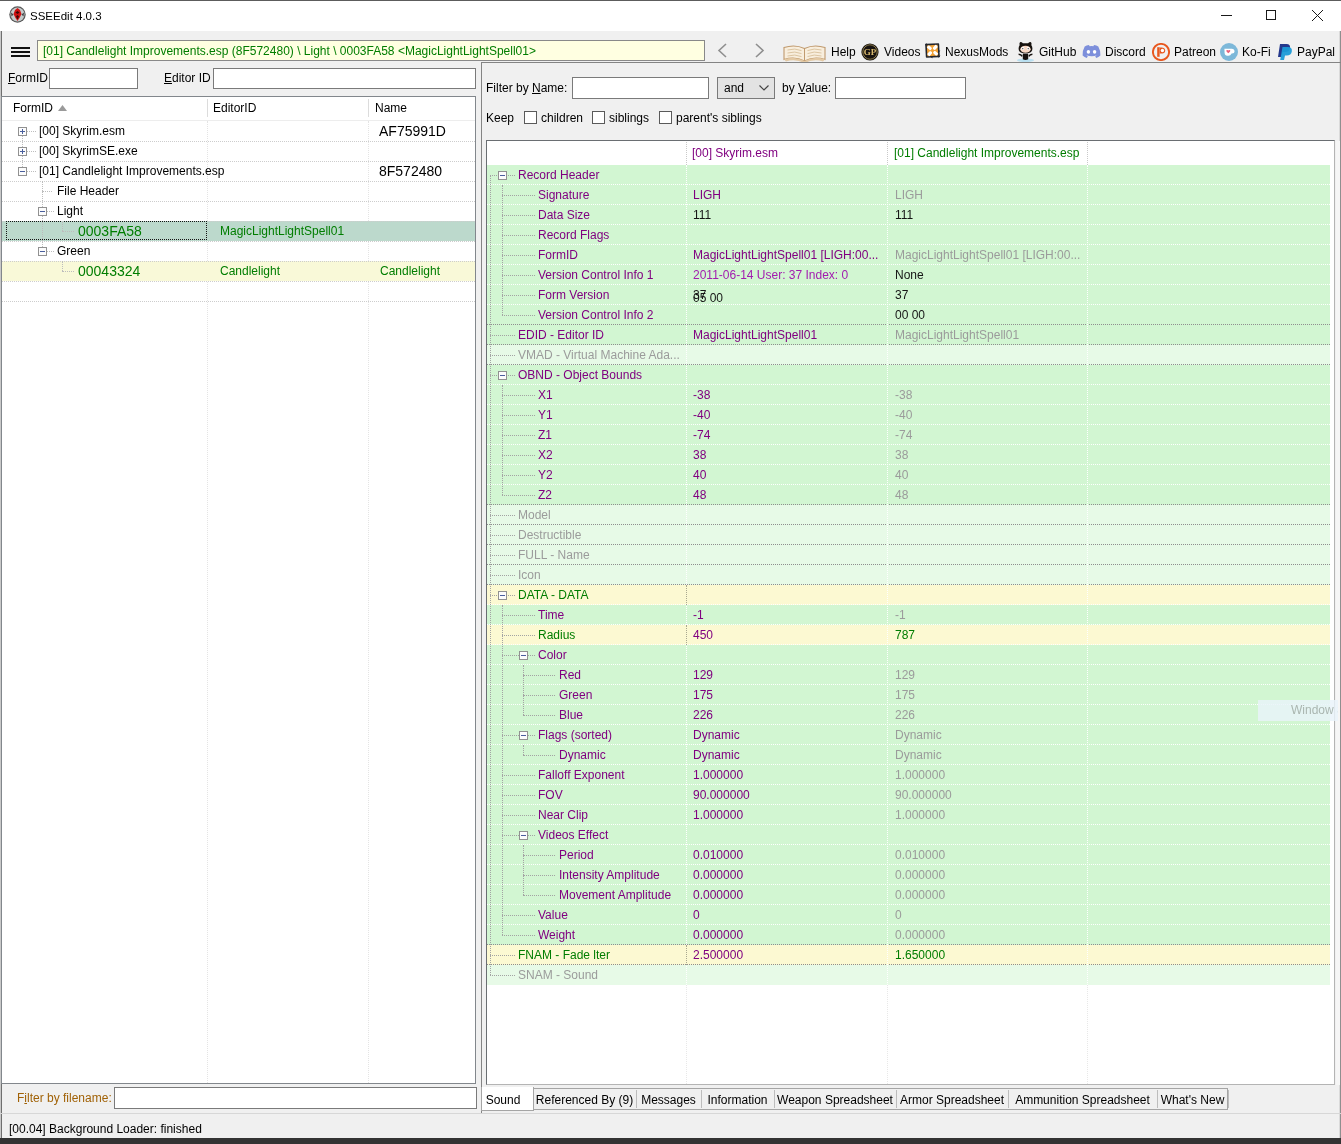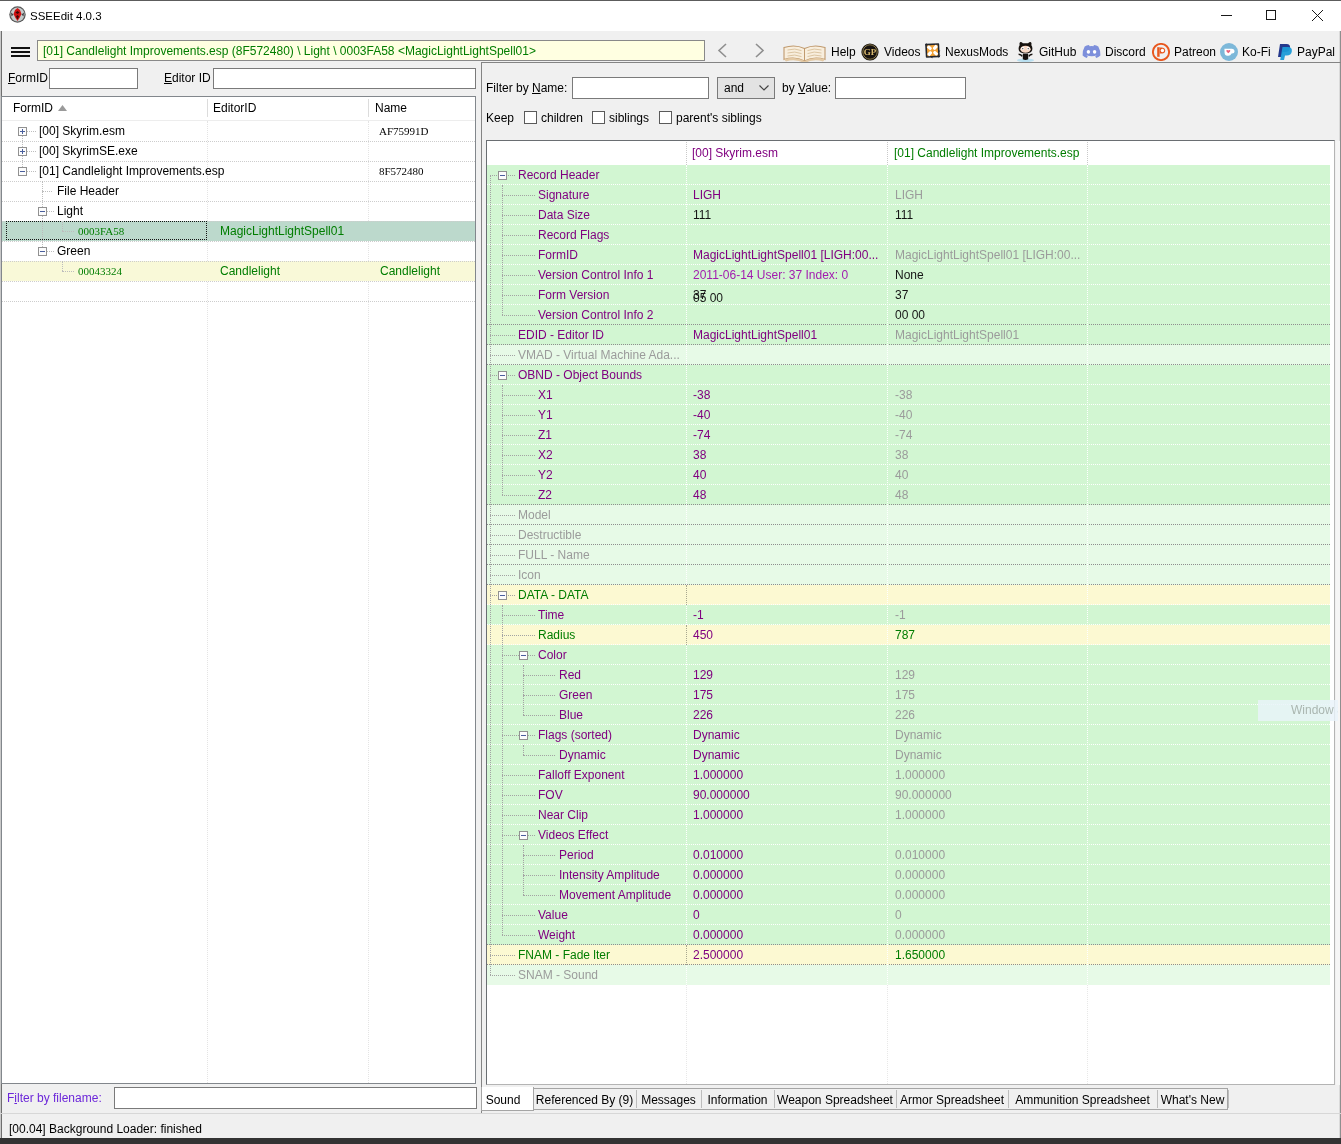--- a/index.html
+++ b/index.html
@@ -1,17 +1,17 @@
 <!DOCTYPE html>
 <html><head><meta charset="utf-8"><style>
 html,body{margin:0;padding:0;width:1341px;height:1144px;overflow:hidden;background:#f0f0f0;font-family:"Liberation Sans",sans-serif;position:relative;}
 div{box-sizing:border-box;}
 .a{position:absolute;}
 .t{position:absolute;white-space:nowrap;font-size:12px;line-height:20px;height:20px;}
-.mono{font-family:Liberation Serif, serif;font-size:11px;}
+.mono{font-family:Liberation Sans, sans-serif;font-size:14px;}
 .inp{position:absolute;background:#fff;border:1px solid #7a7a7a;}
 </style></head><body>
 <div class="a" style="left:0;top:0;width:1341px;height:1px;background:#5c5c5c"></div>
 <div class="a" style="left:0;top:1px;width:1px;height:1137px;background:#c9c9c9"></div>
 <div class="a" style="left:1px;top:1px;width:1px;height:1137px;background:#6f6f6f"></div>
 <div class="a" style="left:1339px;top:1px;width:1px;height:1137px;background:#dadada"></div>
 <div class="a" style="left:1340px;top:1px;width:1px;height:1137px;background:#8f8f8f"></div>
 <div class="a" style="left:0;top:1px;width:1341px;height:30px;background:#fff"></div>
 <svg class="a" style="left:9px;top:6px" width="17" height="17" viewBox="0 0 17 17">
     <circle cx="8.5" cy="8.5" r="8.2" fill="#585858"></circle>
@@ -157,21 +157,21 @@
 <div class="t" style="left:39px;top:161px;color:#000">[01] Candlelight Improvements.esp</div>
 <div class="t mono" style="left:379px;top:161px;color:#000">8F572480</div>
 <div class="t" style="left:57px;top:181px;color:#000">File Header</div>
 <div class="t" style="left:57px;top:201px;color:#000">Light</div>
 <div class="t mono" style="left:78px;top:221px;color:#007d00">0003FA58</div>
 <div class="t" style="left:220px;top:221px;color:#007d00">MagicLightLightSpell01</div>
 <div class="t" style="left:57px;top:241px;color:#000">Green</div>
 <div class="t mono" style="left:78px;top:261px;color:#007d00">00043324</div>
 <div class="t" style="left:220px;top:261px;color:#007d00">Candlelight</div>
 <div class="t" style="left:380px;top:261px;color:#007d00">Candlelight</div>
-<div class="t" style="left:7px;top:1088px;color:#6d28d9">F<u>i</u>lter by filename:</div>
+<div class="t" style="left:17px;top:1088px;color:#a16207">F<u>i</u>lter by filename:</div>
 <div class="inp" style="left:114px;top:1087px;width:363px;height:22px"></div>
 <div class="a" style="left:481px;top:62px;width:1px;height:1052px;background:#848484"></div>
 <div class="a" style="left:481px;top:62px;width:860px;height:1px;background:#848484"></div>
 <div class="t" style="left:486px;top:78px;color:#000">Filter by <u>N</u>ame:</div>
 <div class="inp" style="left:572px;top:77px;width:137px;height:22px"></div>
 <div class="a" style="left:717px;top:77px;width:58px;height:22px;background:#e3e3e3;border:1px solid #7a7a7a"></div>
 <div class="t" style="left:724px;top:78px;color:#000">and</div>
 <svg class="a" style="left:759px;top:85px" width="10" height="6" viewBox="0 0 10 6">
     <path d="M0.5 0.5 L5 5 L9.5 0.5" stroke="#444" stroke-width="1.2" fill="none"></path>
   </svg>

